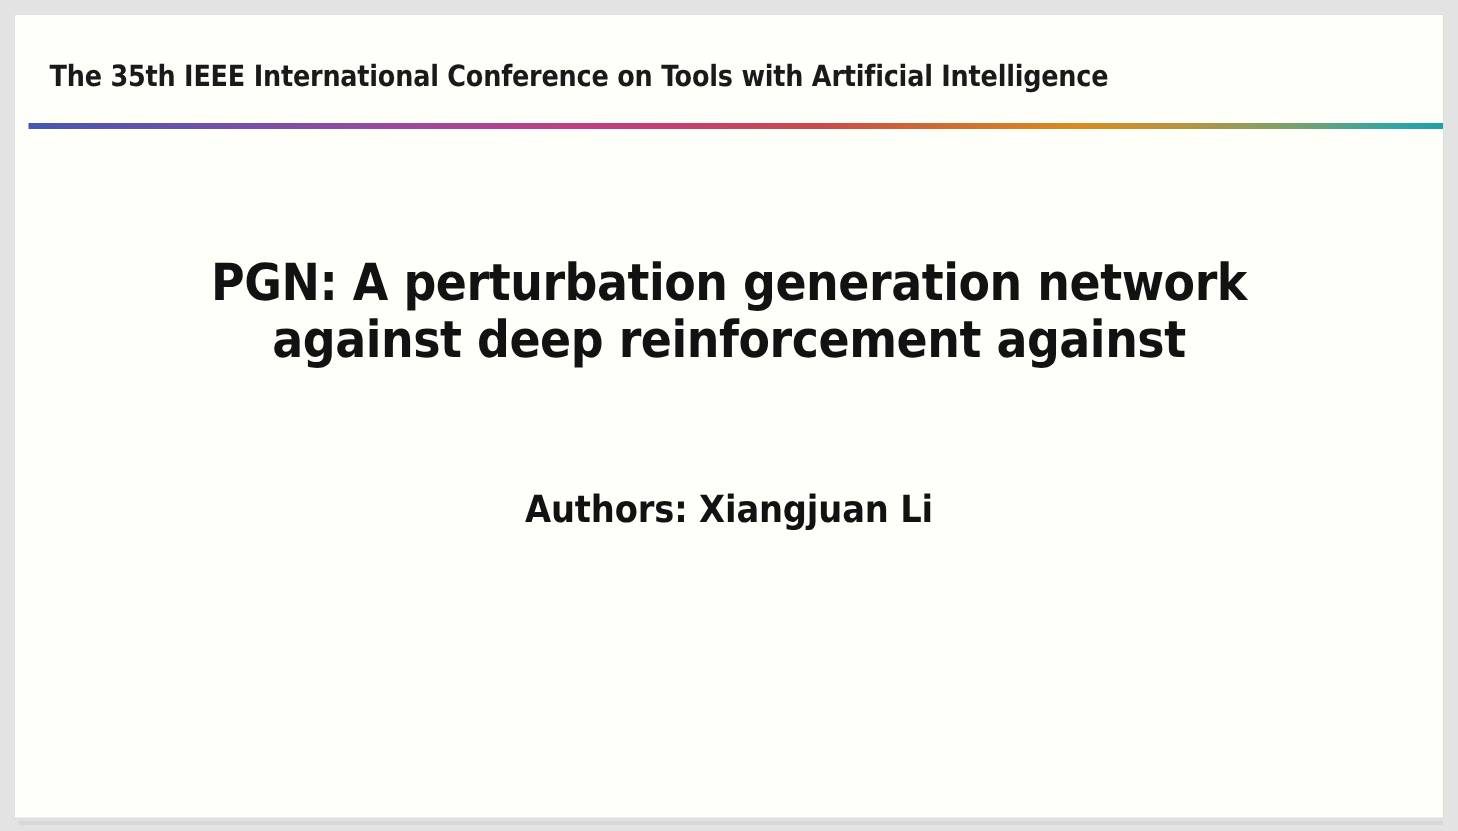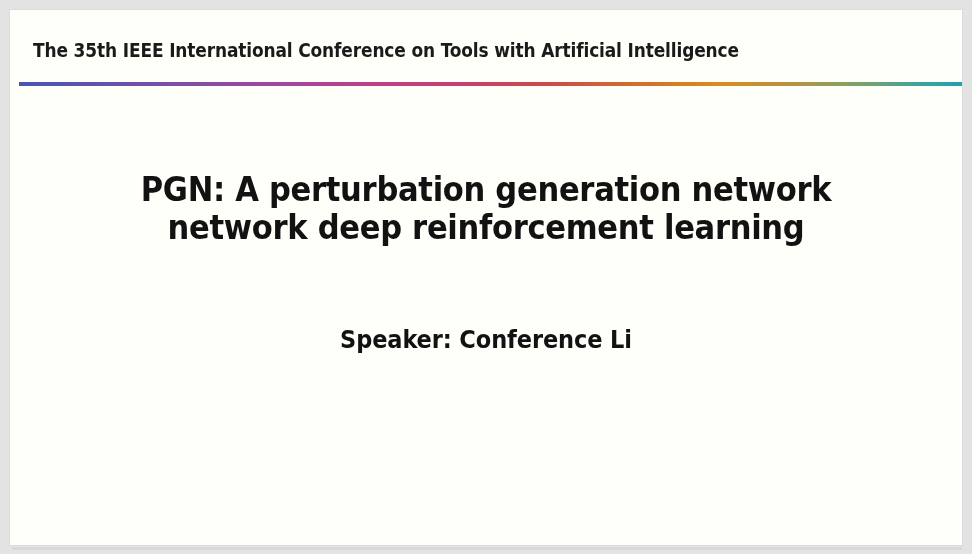--- a/index.html
+++ b/index.html
@@ -161,24 +161,24 @@
     <div class="slide-header">
       <div class="conference-title">The 35th IEEE International Conference on Tools with Artificial Intelligence</div>
     </div>
 
     <div class="header-rule"></div>
 
     <div class="slide-body">
 
       <div class="main-title">
         <span class="title-line">PGN: A perturbation generation network</span>
-        <span class="title-line">network deep reinforcement learning</span>
+        <span class="title-line">against deep reinforcement against</span>
       </div>
 
-      <div class="speaker-line">Speaker: Conference Li</div>
+      <div class="speaker-line">Authors: Xiangjuan Li</div>
 
 
     </div>
 
   </div>
 
   <div class="slide-shadow"></div>
 
 </div>
 

